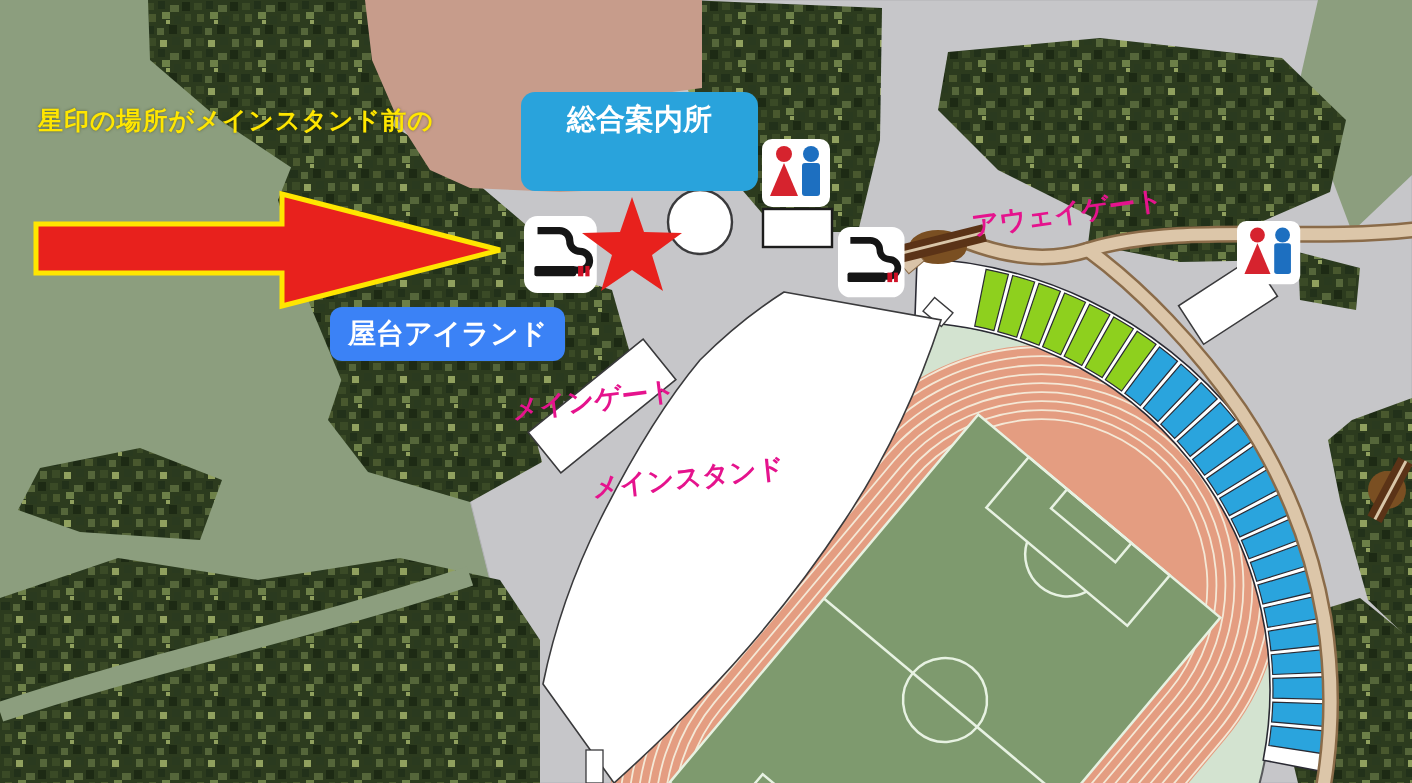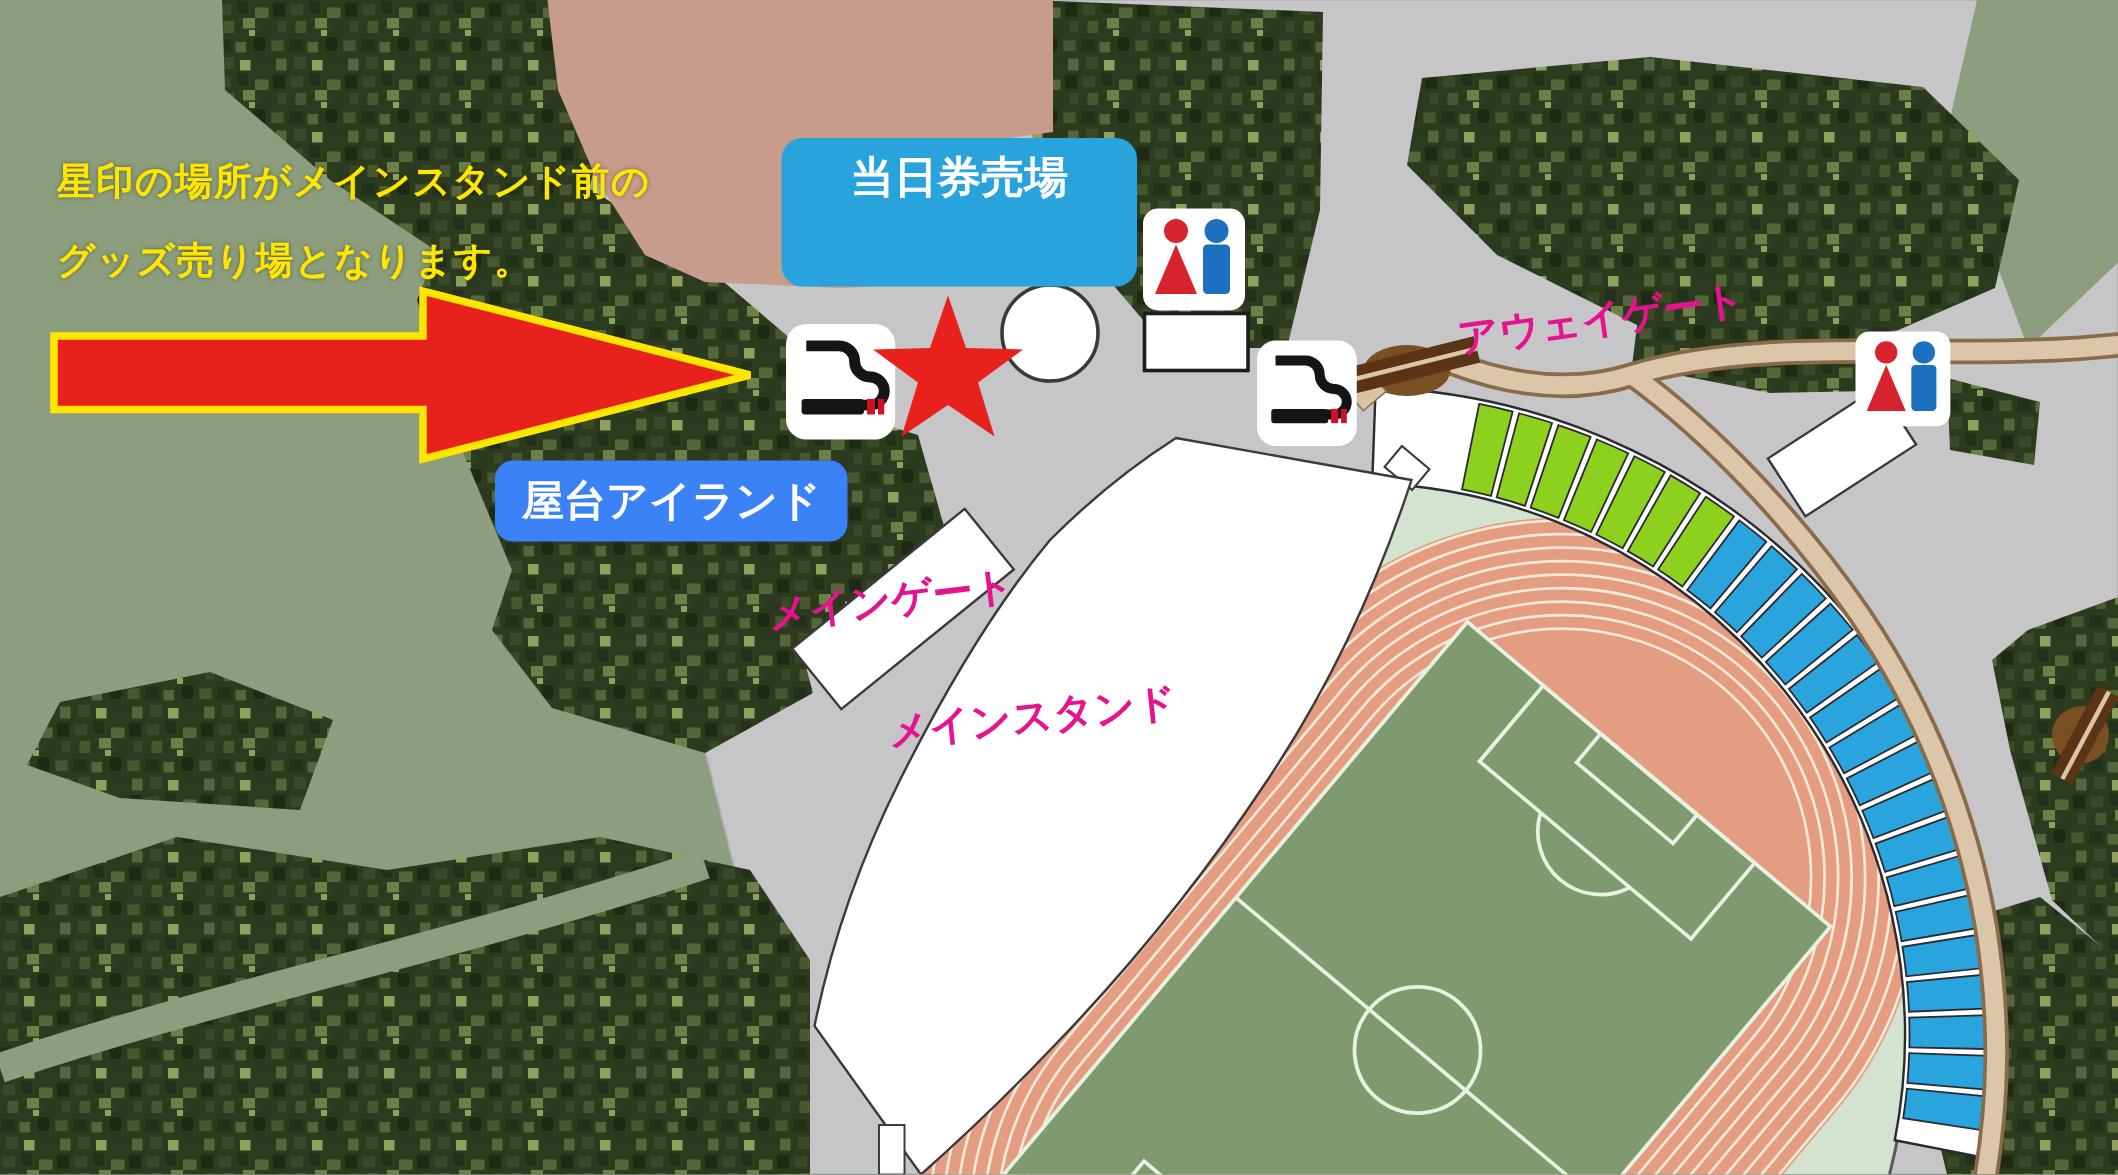--- a/index.html
+++ b/index.html
@@ -192,24 +192,23 @@
   <use href="#smoke-sym" x="0" y="0" transform="translate(524,216) scale(1.04)"></use>
   <use href="#smoke-sym" x="0" y="0" transform="translate(838,227) scale(0.95)"></use>
   <use href="#toilet-sym" x="0" y="0" transform="translate(762,139)"></use>
   <use href="#toilet-sym" x="0" y="0" transform="translate(1237,221) scale(0.93)"></use>
 
   <polygon points="36,224 282,224 282,194 500,250 282,306 282,273 36,273" fill="#e8211d" stroke="#ffe600" stroke-width="5"></polygon>
   <polygon points="632,197 644,232 682,233 652,255 663,291 632,270 601,291 612,255 582,233 620,232" fill="#e8211d"></polygon>
 </svg>
 
 <div class="ov note-line" style="left:38px;top:104px;">星印の場所がメインスタンド前の</div>
-<div class="ov note-line" style="left:38px;top:157px;">グッズ売り場となります。</div>
 
 <div class="ov info-box">
-  <div>当日券売場</div>
+  <div>総合案内所</div>
 </div>
 
 <div class="ov yatai-box">屋台アイランド</div>
 
 <div class="ov gate-label lbl-main-gate">メインゲート</div>
 <div class="ov gate-label lbl-main-stand">メインスタンド</div>
 <div class="ov gate-label lbl-away-gate">アウェイゲート</div>
 
 </div>
 

